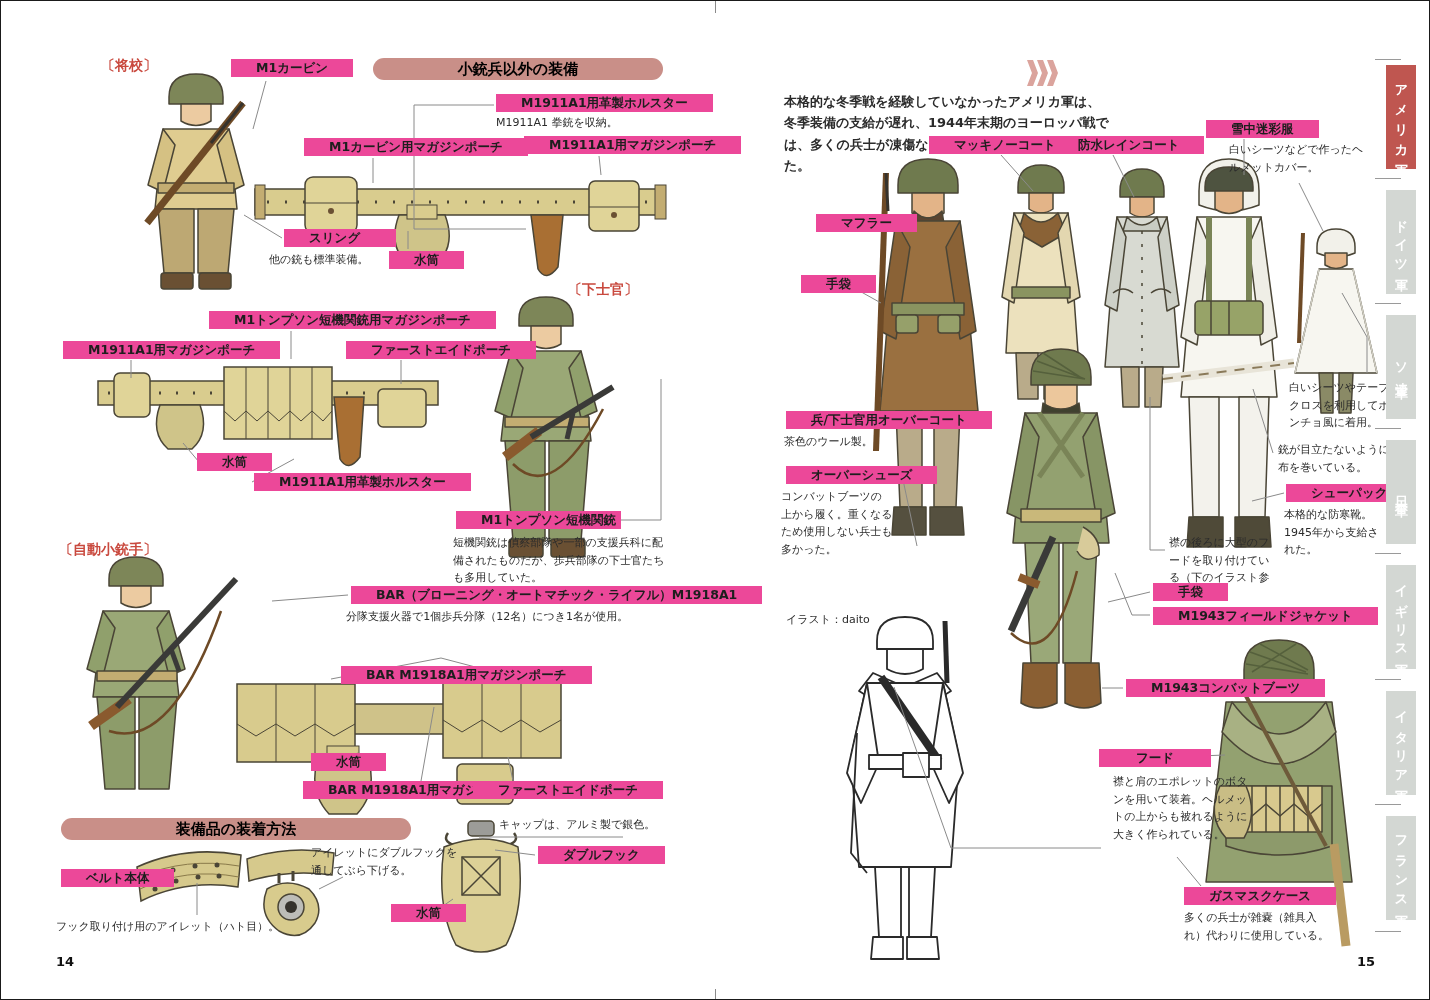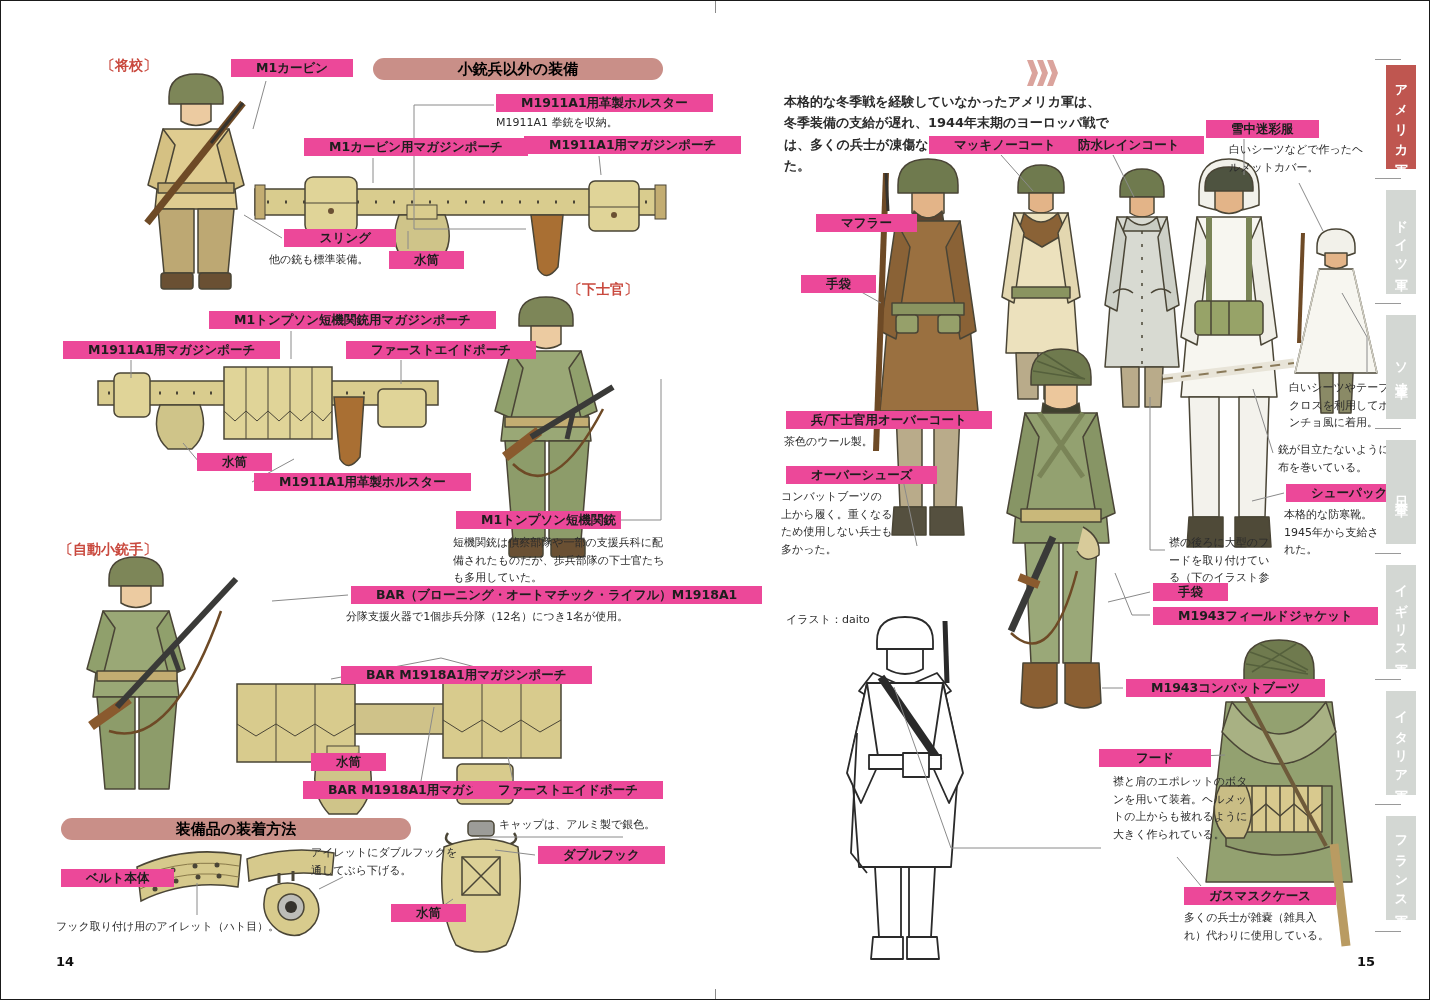--- a/index.html
+++ b/index.html
@@ -372,21 +372,21 @@
   </svg>
 
   <div class="cap" style="left:100px;top:56px">〔将校〕</div>
   <div class="lbl" style="left:230px;top:58px">M1カービン</div>
   <div class="pill" style="left:372px;top:57px;width:290px">小銃兵以外の装備</div>
 
   <div class="lbl" style="left:495px;top:93px">M1911A1用革製ホルスター</div>
   <div class="note" style="left:495px;top:113px">M1911A1 拳銃を収納。</div>
   <div class="lbl" style="left:303px;top:137px">M1カービン用マガジンポーチ</div>
   <div class="lbl" style="left:523px;top:135px">M1911A1用マガジンポーチ</div>
-  <div class="lbl" style="left:283px;top:228px;width:62px;text-align:right">スリング</div>
+  <div class="lbl" style="left:283px;top:228px;width:62px;text-align:left">スリング</div>
   <div class="note" style="left:268px;top:250px">他の銃も標準装備。</div>
   <div class="lbl" style="left:388px;top:250px">水筒</div>
   <div class="cap" style="left:567px;top:280px">〔下士官〕</div>
 
   <div class="lbl" style="left:208px;top:310px">M1トンプソン短機関銃用マガジンポーチ</div>
   <div class="lbl" style="left:62px;top:340px">M1911A1用マガジンポーチ</div>
   <div class="lbl" style="left:345px;top:340px">ファーストエイドポーチ</div>
   <div class="lbl" style="left:196px;top:452px">水筒</div>
   <div class="lbl" style="left:253px;top:472px">M1911A1用革製ホルスター</div>
   <div class="lbl" style="left:455px;top:510px;width:115px;text-align:center">M1トンプソン短機関銃</div>

